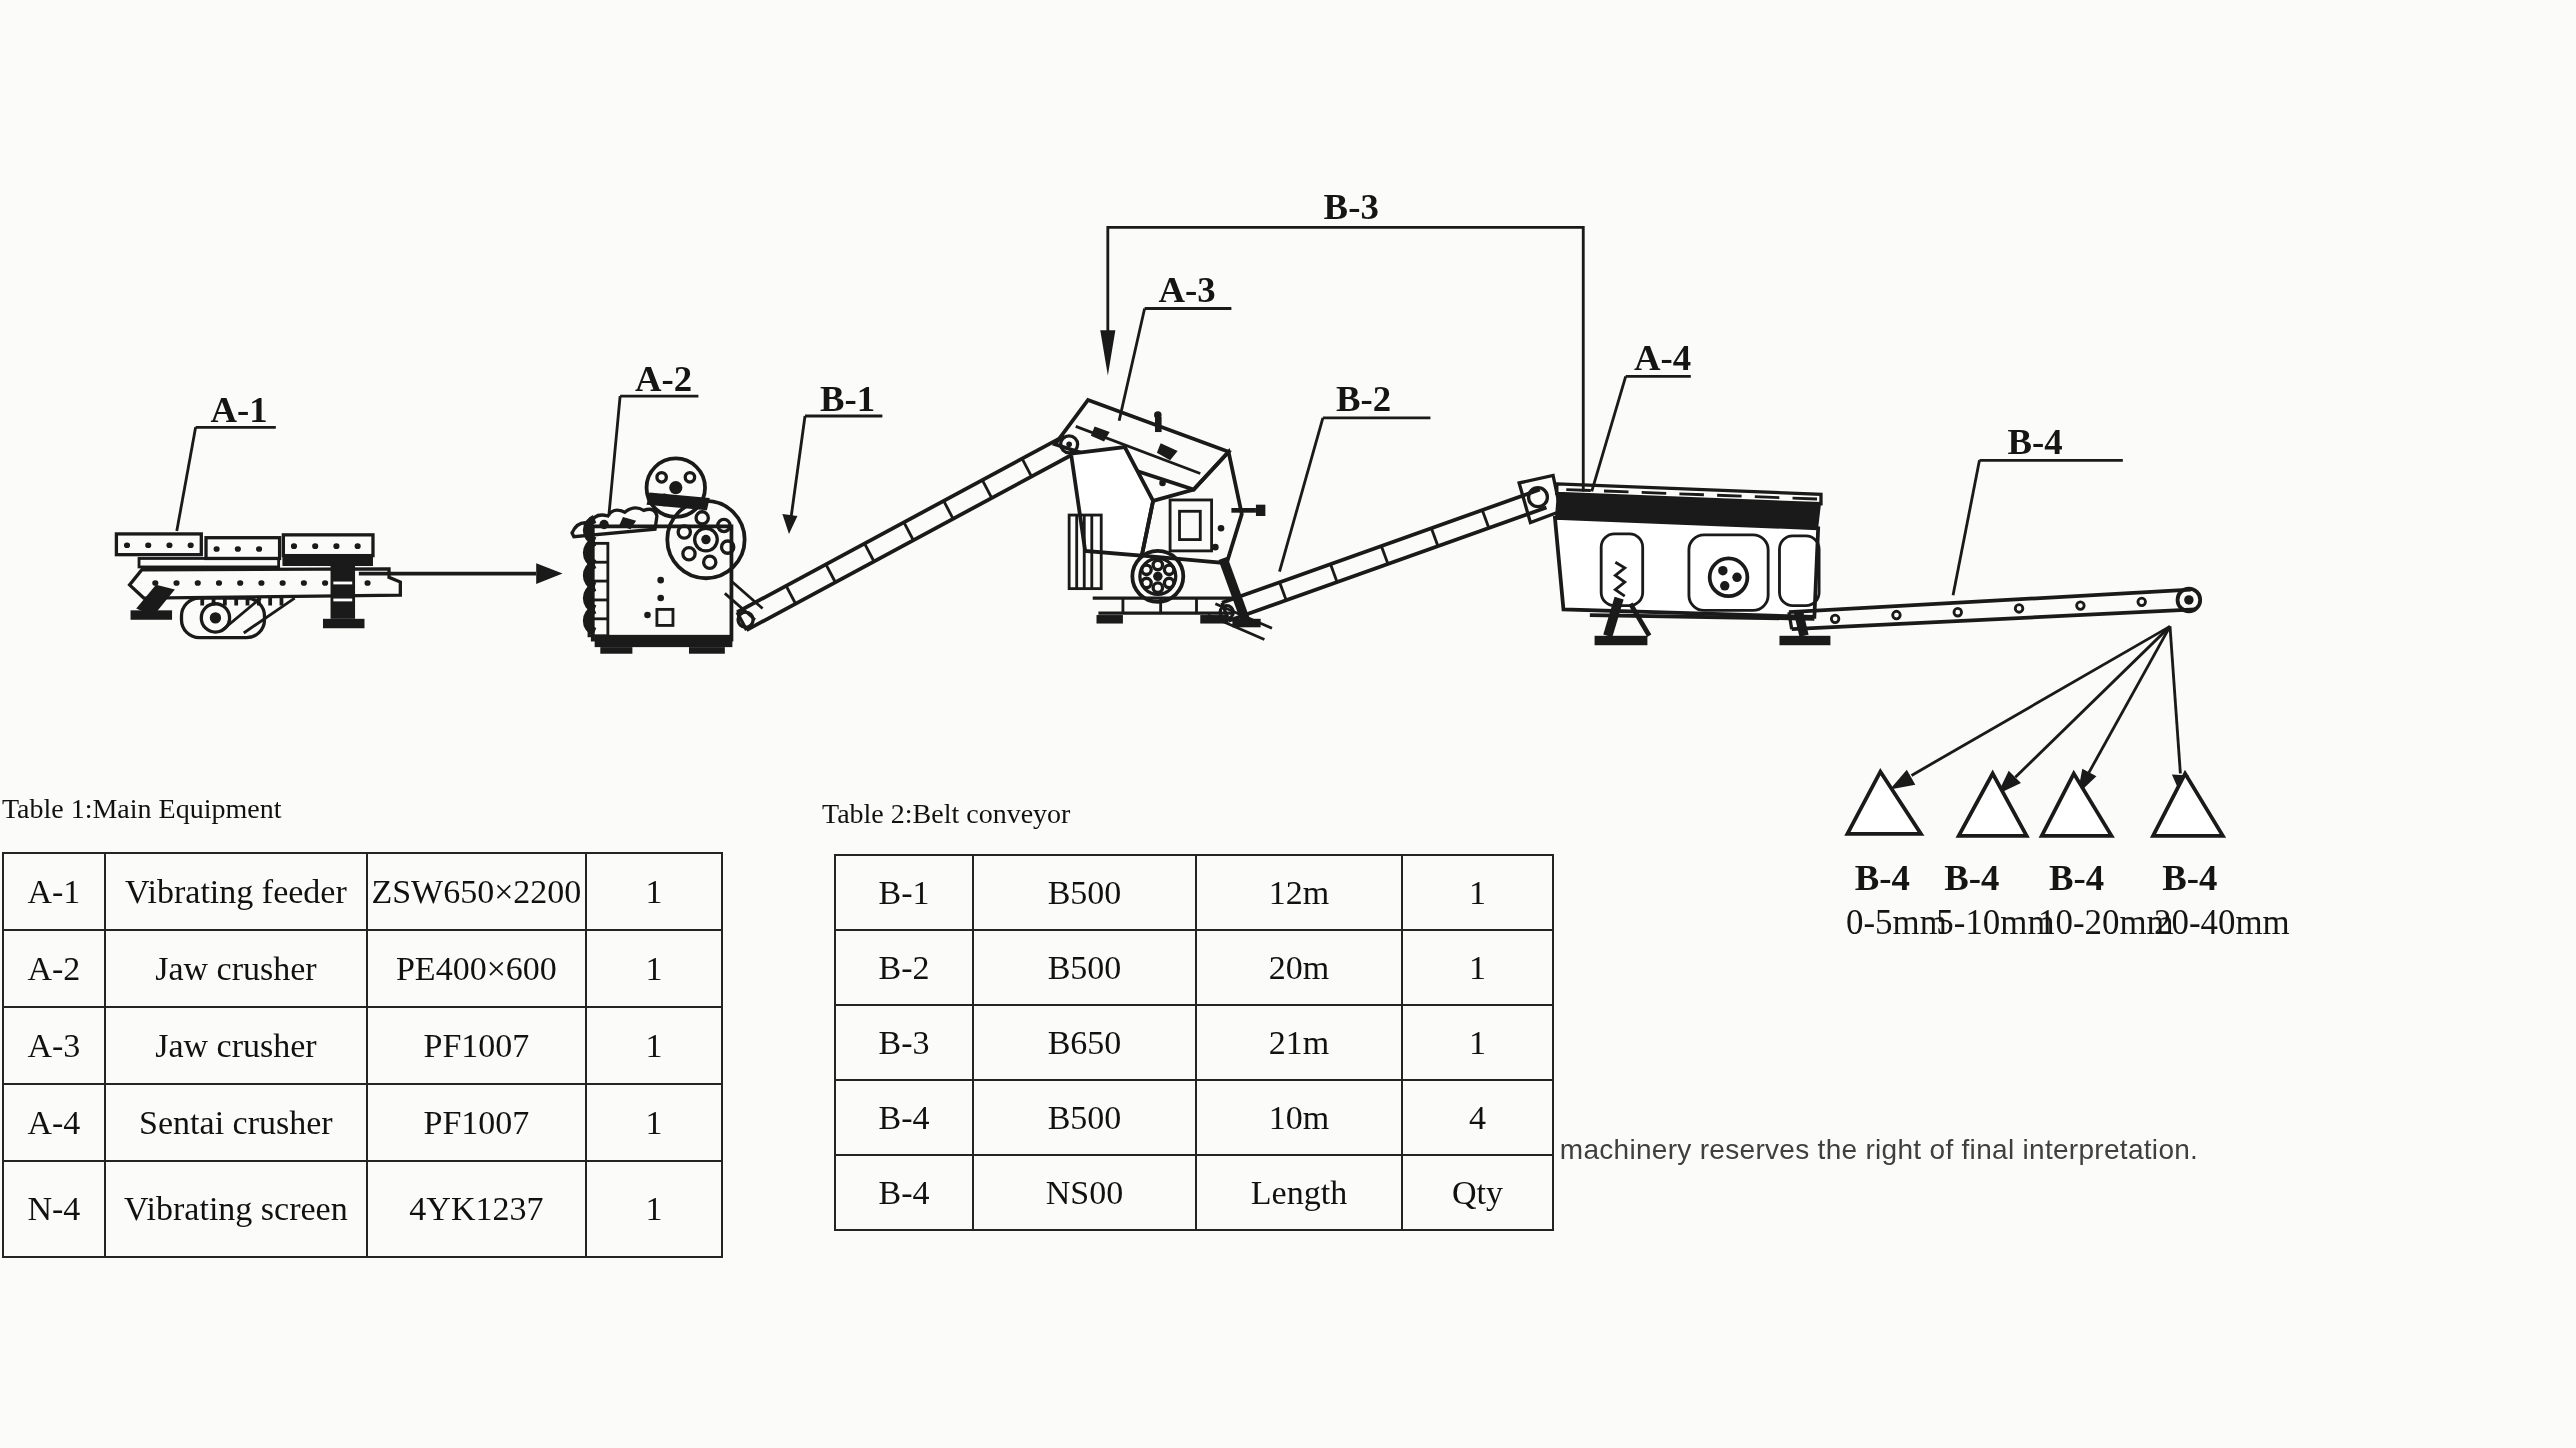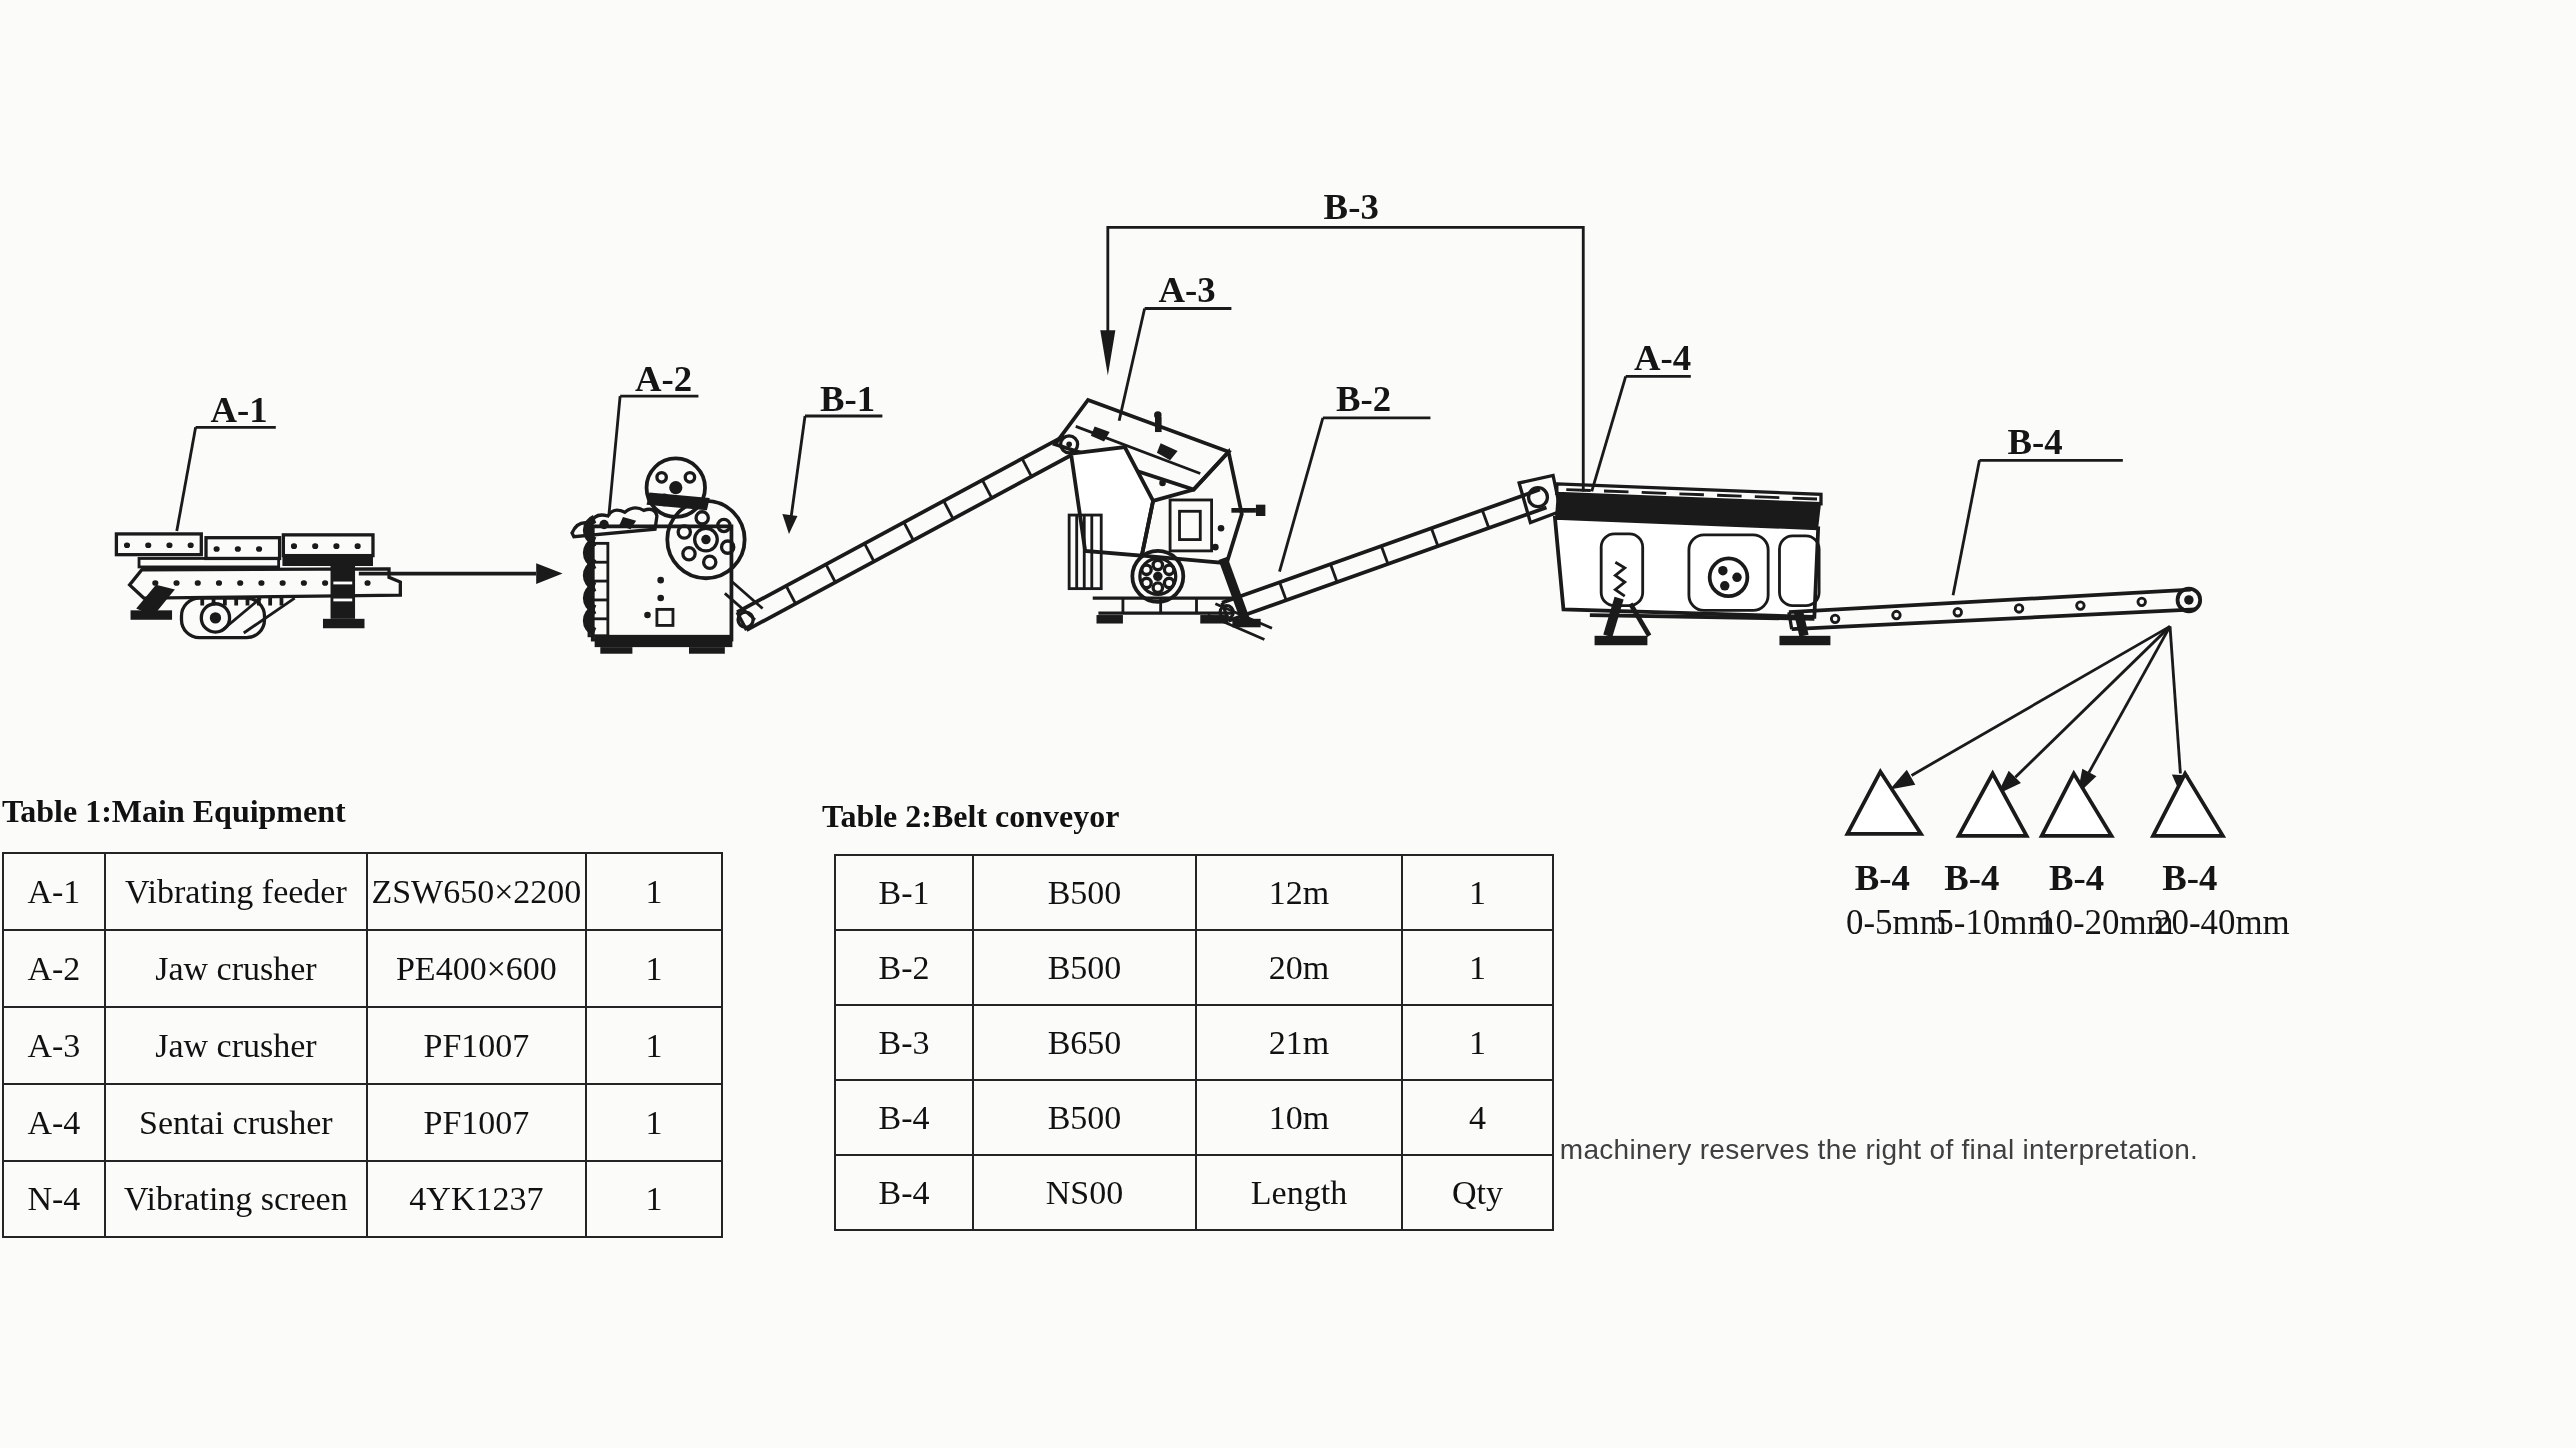--- a/index.html
+++ b/index.html
@@ -17,21 +17,21 @@
   .thin{stroke:#1a1a1a;stroke-width:3;fill:none;}
   .thick{stroke:#1a1a1a;stroke-width:9;fill:none;}
   .leg{stroke:#1a1a1a;stroke-width:10;fill:none;}
   .fillink{fill:#1a1a1a;stroke:none;}
   .white{fill:#ffffff;}
   .dotline{stroke:#1a1a1a;stroke-width:6;fill:none;stroke-linecap:round;stroke-dasharray:0.5 22;}
   .serr{stroke:#1a1a1a;stroke-width:8;fill:none;stroke-dasharray:4 8;}
   .dash{stroke:#1a1a1a;stroke-width:3;fill:none;stroke-dasharray:26 14;}
   .lbl{font-family:"Liberation Serif",serif;font-size:39px;font-weight:700;fill:#151515;text-anchor:middle;}
   .sizelbl{font-family:"Liberation Serif",serif;font-size:37px;font-weight:400;fill:#151515;text-anchor:middle;}
-  .tbl-title{position:absolute;font-family:"Liberation Serif",serif;font-size:32px;font-weight:700;color:#111;white-space:nowrap;}
+  .tbl-title{position:absolute;font-family:"Liberation Serif",serif;font-size:28px;font-weight:400;color:#111;white-space:nowrap;}
   table.eq{position:absolute;border-collapse:collapse;table-layout:fixed;background:transparent;}
   table.eq td{
     border:2.8px solid #242424;
     font-family:"Liberation Serif",serif;font-size:34px;color:#111;
     text-align:center;vertical-align:middle;padding:0;overflow:hidden;white-space:nowrap;
   }
   #remarks{
     position:absolute;left:1547px;top:1129px;width:664px;
     font-family:"Liberation Sans",sans-serif;font-size:28px;line-height:41px;
     color:#3f3f3f;text-align:center;letter-spacing:0.3px;
@@ -335,21 +335,21 @@
       <td>Jaw crusher</td>
       <td>PF1007</td>
       <td>1</td>
     </tr>
     <tr style="height:77px">
       <td>A-4</td>
       <td>Sentai crusher</td>
       <td>PF1007</td>
       <td>1</td>
     </tr>
-    <tr style="height:76px">
+    <tr style="height:96px">
       <td>N-4</td>
       <td>Vibrating screen</td>
       <td>4YK1237</td>
       <td>1</td>
     </tr>
   </tbody>
     </table>
 
   <div class="tbl-title" style="left:822px;top:798px;">Table 2:Belt conveyor</div>
   <table class="eq" style="left:834px;top:854px;width:717px;">

